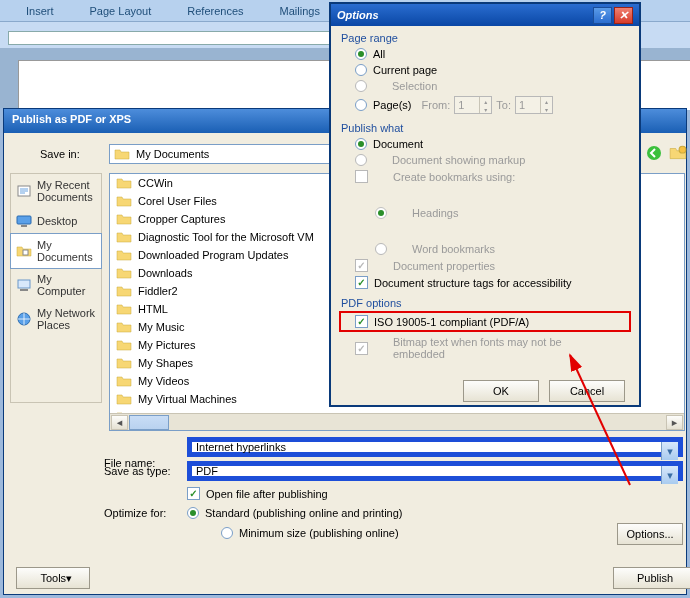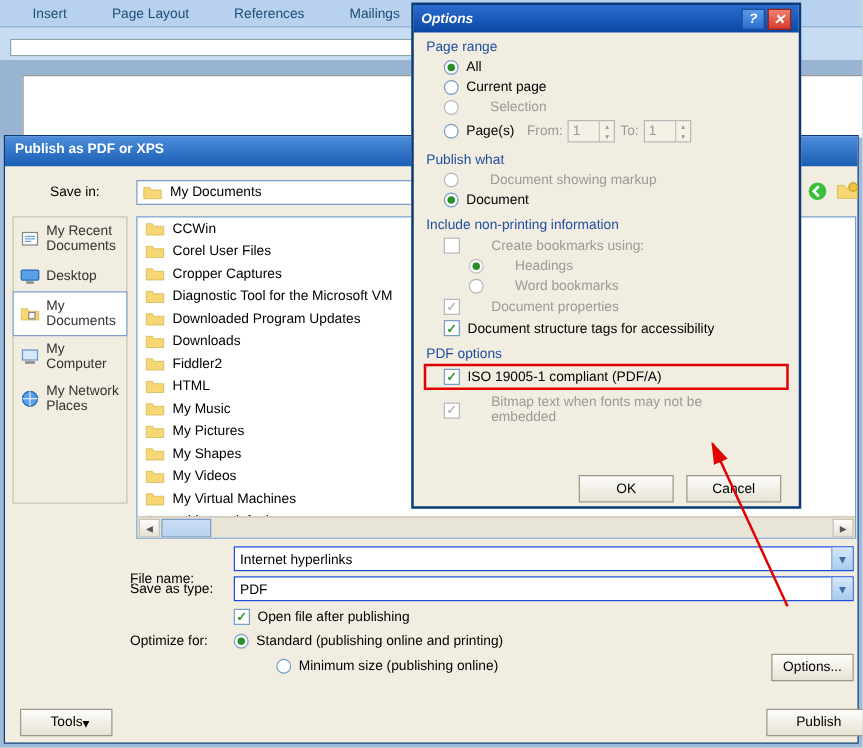--- a/index.html
+++ b/index.html
@@ -29,40 +29,40 @@
   .pic { width:16px; height:16px; flex:0 0 16px; }
 
   .filebox { position:absolute; left:105px; top:40px; width:576px; height:258px; border:1px solid #7a9ec7; background:#fff; overflow:hidden; }
   .file-row { display:flex; align-items:center; gap:6px; height:18px; padding:0 6px; }
   .file-row .pic { width:16px; height:16px; }
   .hscroll { position:absolute; left:0; right:0; bottom:0; height:17px; background:#e8e4d6; border-top:1px solid #c9c4b4; display:flex; align-items:center; }
   .hscroll .btn { width:17px; height:15px; background:linear-gradient(#fdfdfb,#e5e1d2); border:1px solid #c9c4b4; display:flex; align-items:center; justify-content:center; color:#555; margin:0 1px;}
   .hscroll .track { flex:0 0 40px; height:15px; background:linear-gradient(#c9ddf6,#b9d2ef); border:1px solid #7a9ec7; margin-left:0; }
 
   .lbl { position:absolute; text-align:left; }
-  .fld { position:absolute; height:20px; border:1px solid #1d4ed8; background:#fff; display:flex; padding:4px 4px; }
+  .fld { position:absolute; height:20px; border:5px solid #1d4ed8; background:#fff; display:flex; align-items:center; padding:4px 4px; }
   .cb { width:13px; height:13px; border:1px solid #7a9ec7; background:#fff; display:inline-flex; align-items:center; justify-content:center; color:#2a8f2a; font-size:10px; font-weight:bold; margin-right:6px; vertical-align:middle;}
   .rb { width:12px; height:12px; border:1px solid #7a9ec7; border-radius:50%; background:#fff; display:inline-flex; align-items:center; justify-content:center; margin-right:6px; vertical-align:middle;}
   .rb.on::after { content:""; width:6px; height:6px; border-radius:50%; background:#2a8f2a; }
   .row { position:absolute; display:flex; align-items:center; }
 
   .btn3d { position:absolute; height:22px; background:linear-gradient(#fdfdfb,#e7e3d4); border:1px solid #9c988a; display:flex; align-items:center; justify-content:center; padding:0 12px; }
 
   
   .opt-dlg { position:absolute; left:329px; top:2px; width:312px; height:405px; background:#f1ede0; border:2px solid #0a3a7a; z-index:50; }
   .opt-title { height:22px; background: linear-gradient(#2a6dd0,#0a47a5); color:#fff; font-weight:bold; font-style:italic; padding:3px 6px; display:flex; align-items:center; }
   .opt-title .spacer { flex:1; }
   .tbtn { width:19px; height:17px; margin-left:2px; display:flex; align-items:center; justify-content:center; font-weight:bold; color:#fff; }
   .tbtn.help { background:linear-gradient(#5a9be8,#2a6dd0); border:1px solid #1a4d99; }
   .tbtn.close { background:linear-gradient(#f08070,#d63b2a); border:1px solid #9a2216; }
   .grp-lbl { color:#1f4e9e; padding:6px 10px 2px; }
   .opt-row { padding:2px 24px; display:flex; align-items:center; color:#000; }
   .opt-row.disabled { color:#9a9a9a;gap:19px; }
   .opt-row.disabled .cb, .opt-row.disabled .rb { border-color:#b8b8b8; color:#b8b8b8; }
-  .sub { padding-left:44px; }
+  .sub { padding-left:44px;margin-top:20px; }
   .sml { width:38px; height:18px; border:1px solid #b8b8b8; background:#f4f1e6; display:inline-flex; align-items:center; padding:0 3px; color:#9a9a9a; margin:0 4px; position:relative;}
   .spin { position:absolute; right:0; top:0; width:12px; height:16px; border-left:1px solid #c8c4b6; display:flex; flex-direction:column; }
   .spin div { flex:1; display:flex; align-items:center; justify-content:center; font-size:6px; color:#999; }
 
   .redbox { border:2px solid #e20000; }
   .arrow-svg { position:absolute; left:420px; top:225px; width:230px; height:270px; z-index:60; pointer-events:none; }
 
   .folder-icon { fill:#f7d774; stroke:#c9a93a; stroke-width:0.5; }
   .back-icon svg { width:16px; height:16px; }
 </style>
@@ -312,30 +312,29 @@
     <span class="sml">
         <span>1</span>
         <span class="spin">
           <div>▴</div>
           <div>▾</div>
         </span>
       </span>
   </div>
 
   <div class="grp-lbl">Publish what</div>
-  <div class="opt-row disabled">
-      <span class="rb"></span>
-      <span>Document showing markup</span>
-    </div>
   <div class="opt-row">
       <span class="rb on"></span>
       <span>Document</span>
     </div>
-
-  <div class="grp-lbl">Include non-printing information</div>
+  <div class="opt-row disabled">
+      <span class="rb"></span>
+      <span>Document showing markup</span>
+    </div>
+
   <div class="opt-row disabled">
       <span class="cb"></span>
       <span>Create bookmarks using:</span>
     </div>
   <div class="opt-row disabled sub">
       <span class="rb on" style="border-color:#c0c0c0"></span>
       <span>Headings</span>
     </div>
   <div class="opt-row disabled sub">
       <span class="rb"></span>

